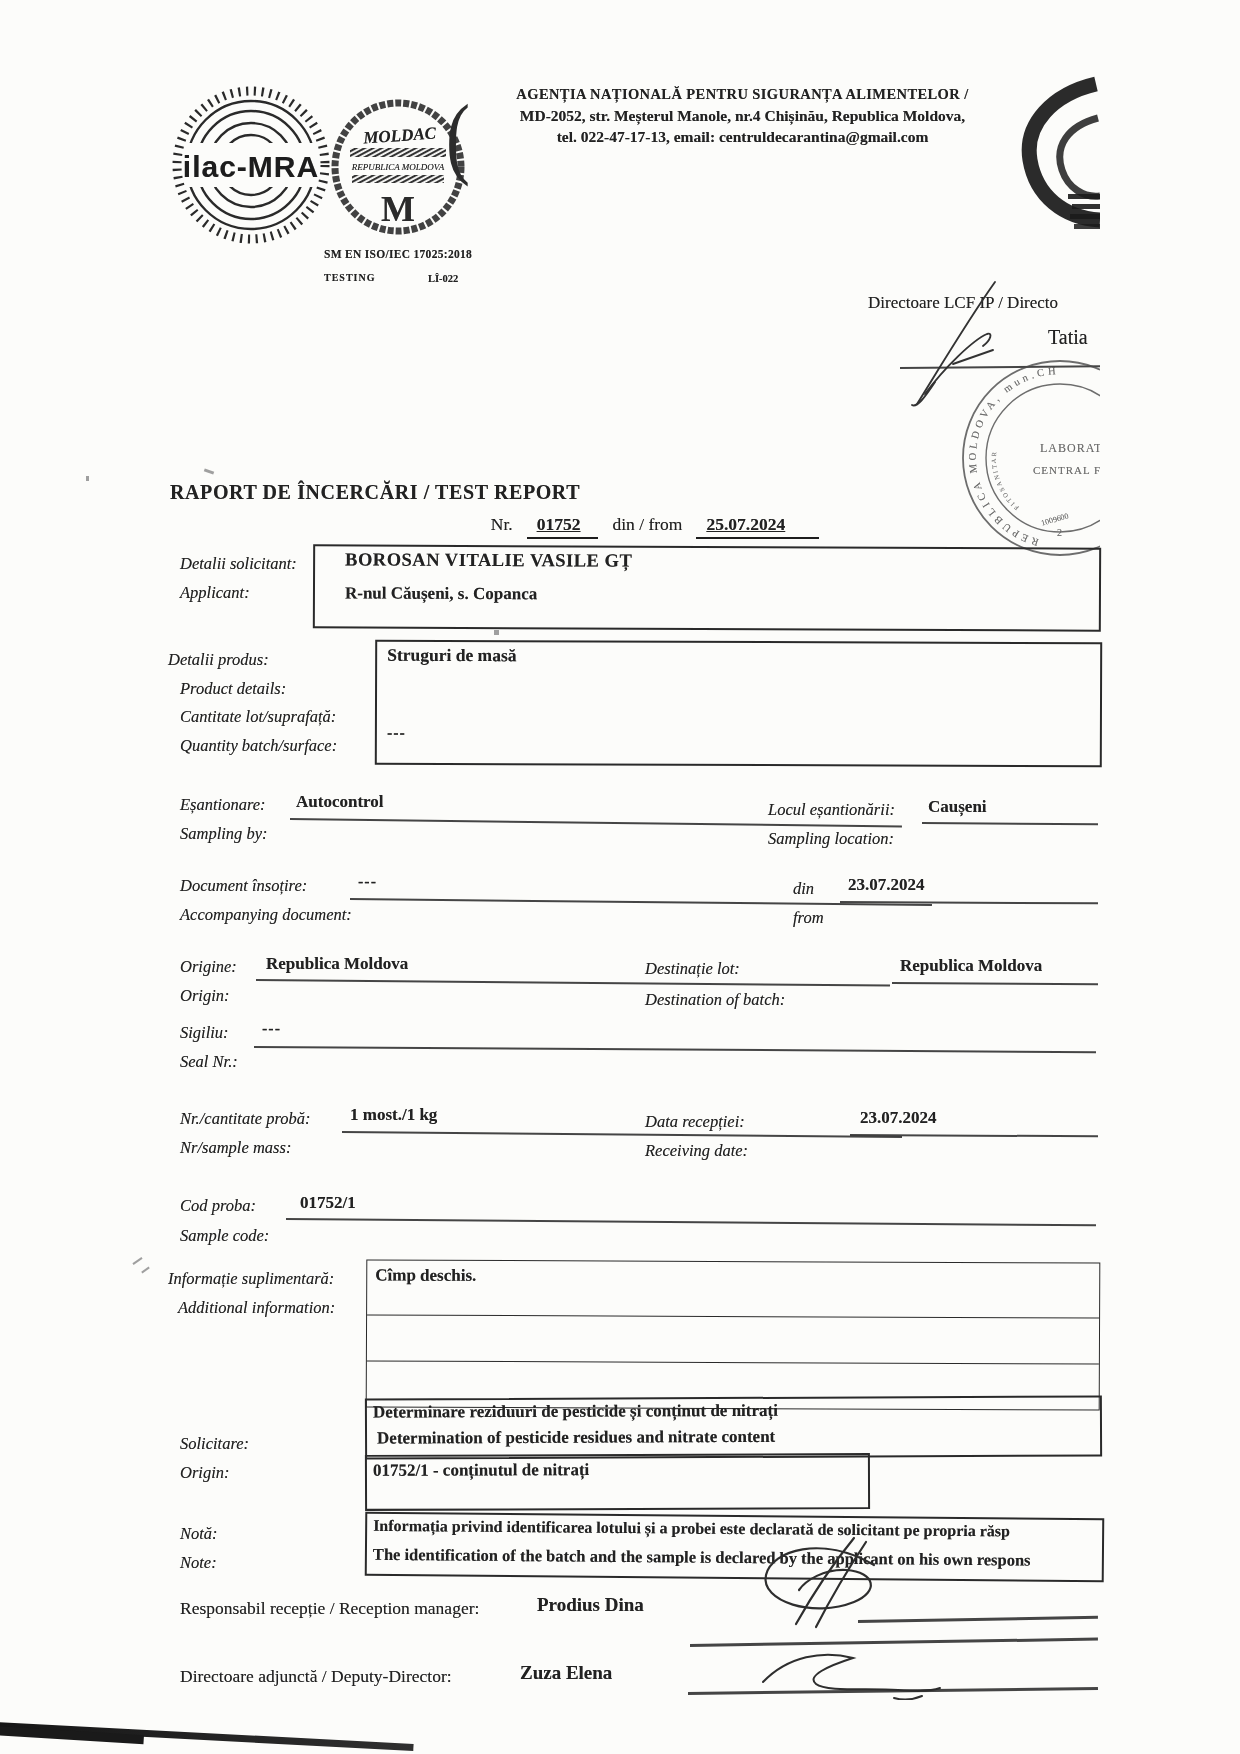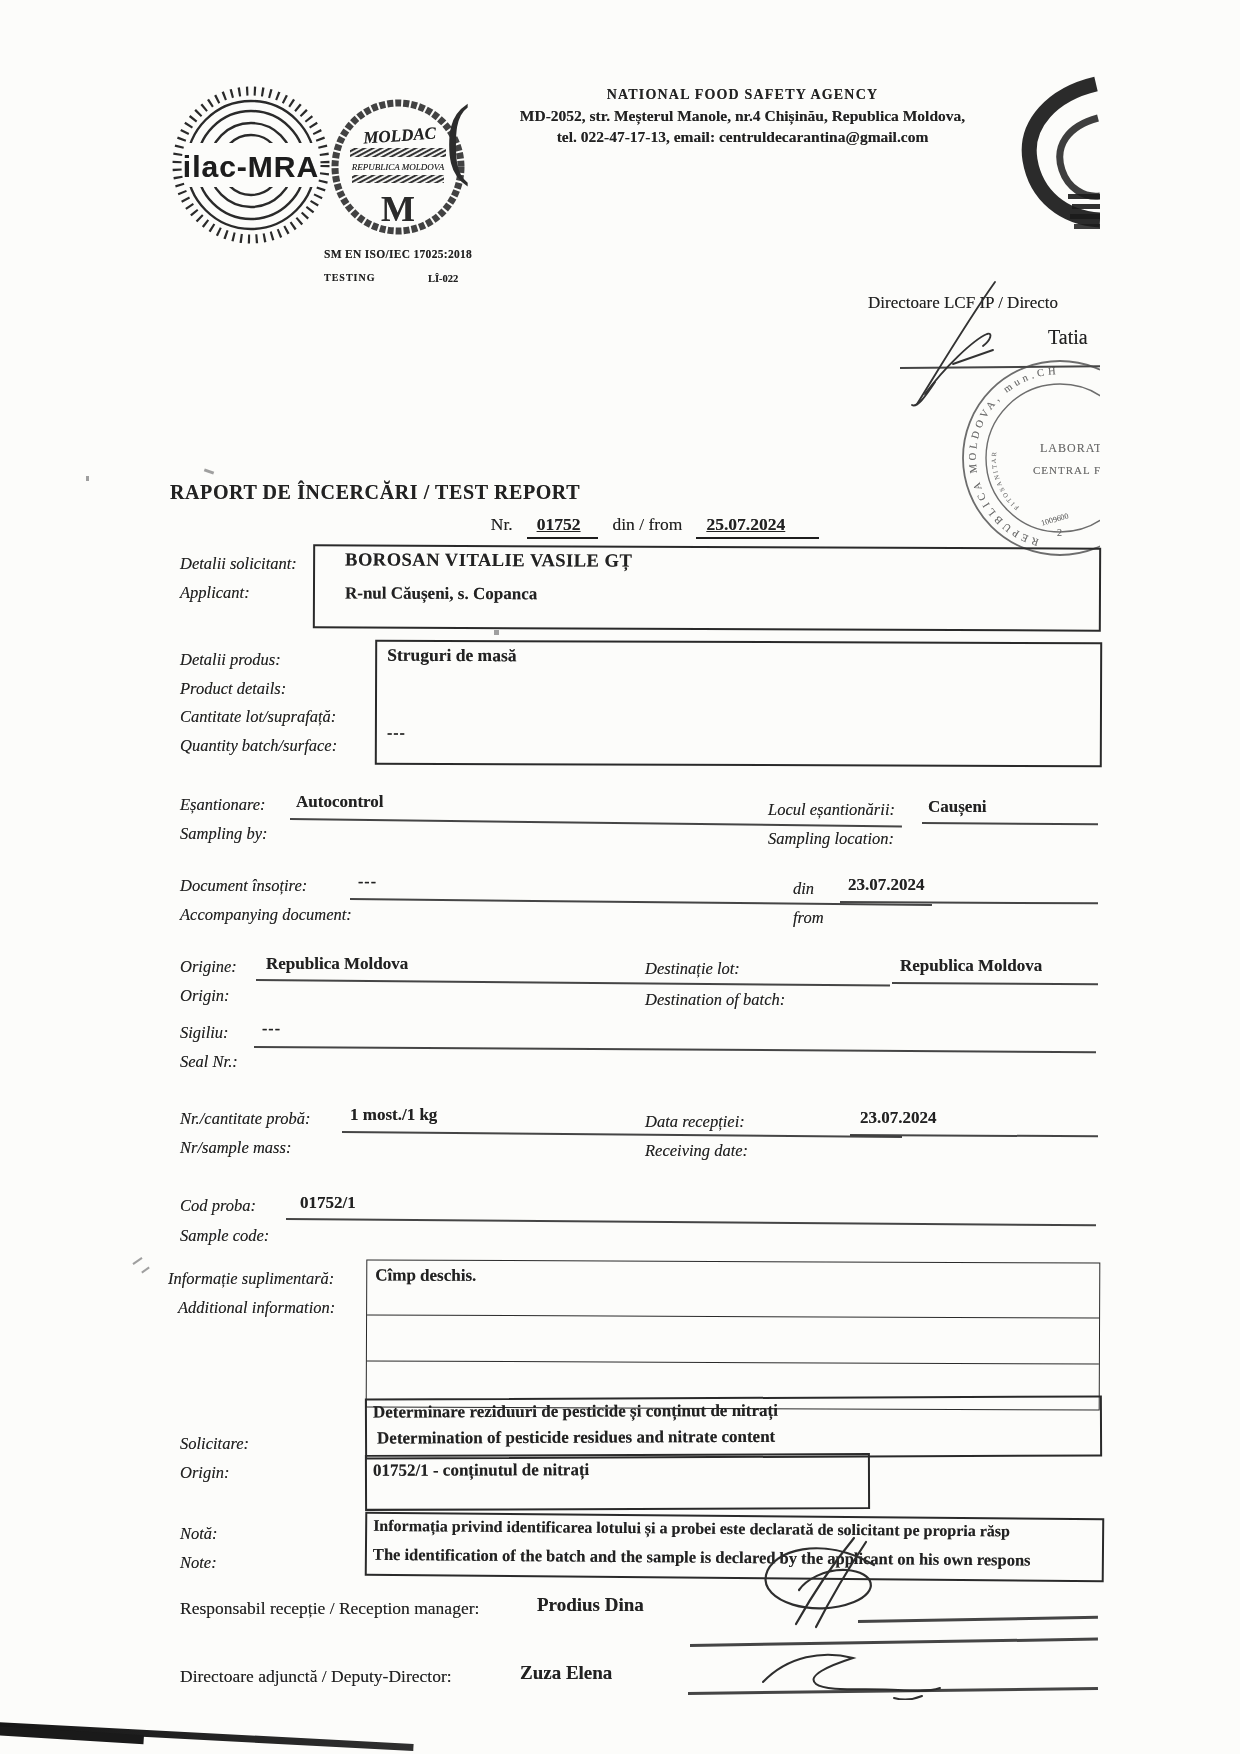--- a/index.html
+++ b/index.html
@@ -63,21 +63,21 @@
     <text x="70" y="127" text-anchor="middle" font-size="36" font-weight="bold" fill="#2b2b2b">M</text>
   </svg>
 
   <div class="abs" style="left:324px;top:248px;font-size:11.5px;font-weight:700;letter-spacing:.3px">SM EN ISO/IEC 17025:2018</div>
   <div class="abs" style="left:324px;top:272px;font-size:10px;font-weight:700;letter-spacing:1px">TESTING</div>
   <div class="abs" style="left:428px;top:273px;font-size:10.5px;font-weight:700">LÎ-022</div>
 
   <div class="abs" style="left:446px;top:96px;font-size:72px;color:#2c2c2c;transform:scaleY(1.25);text-shadow:none">(</div>
 
   <div class="agency">
-    <div class="a2">NATIONAL FOOD SAFETY AGENCY</div>
+    <div class="a1">AGENȚIA NAȚIONALĂ PENTRU SIGURANȚA ALIMENTELOR /</div>
     <div class="a3">MD-2052, str. Meșterul Manole, nr.4 Chișinău, Republica Moldova,</div>
     <div class="a3">tel. 022-47-17-13,  email: centruldecarantina@gmail.com</div>
   </div>
 
   <svg class="abs" style="left:1008px;top:76px" width="92" height="165" viewBox="0 0 92 165">
     <path d="M88,8 C45,18 16,48 22,84 C28,120 56,142 92,144" fill="none" stroke="#191919" stroke-width="15" opacity=".92"></path>
     <path d="M90,42 C60,50 46,70 54,94 C60,112 76,122 92,120" fill="none" stroke="#1c1c1c" stroke-width="7" opacity=".85"></path>
     <rect x="60" y="118" width="32" height="5" fill="#1b1b1b" opacity=".9"></rect>
     <rect x="64" y="128" width="28" height="5" fill="#1b1b1b" opacity=".9"></rect>
     <rect x="62" y="138" width="30" height="5" fill="#1b1b1b" opacity=".9"></rect>
@@ -127,21 +127,21 @@
     <span class="u-val" style="padding-right:34px">25.07.2024</span>
   </div>
 
   <div class="abs lbl" style="left:180px;top:554px">Detalii solicitant:</div>
   <div class="abs lbl" style="left:180px;top:583px">Applicant:</div>
   <div class="box" style="left:313px;top:546px;width:784px;height:80px;transform:rotate(0.25deg)">
     <div class="abs" style="left:30px;top:3px;font-size:18.5px;font-weight:700;letter-spacing:.5px">BOROSAN VITALIE VASILE GȚ</div>
     <div class="abs" style="left:30px;top:37px;font-size:17px;font-weight:700">R-nul Căușeni, s. Copanca</div>
   </div>
 
-  <div class="abs lbl" style="left:180px;top:650px">Detalii produs:</div>
+  <div class="abs lbl" style="left:168px;top:650px">Detalii produs:</div>
   <div class="abs lbl" style="left:180px;top:679px">Product details:</div>
   <div class="abs lbl" style="left:180px;top:707px">Cantitate lot/suprafață:</div>
   <div class="abs lbl" style="left:180px;top:736px">Quantity batch/surface:</div>
   <div class="box" style="left:375px;top:641px;width:723px;height:121px;transform:rotate(0.2deg)">
     <div class="abs" style="left:10px;top:3px;font-size:17.5px;font-weight:700">Struguri de masă</div>
     <div class="abs mono-dash" style="left:10px;top:82px">---</div>
   </div>
 
   <div class="abs lbl" style="left:180px;top:795px">Eșantionare:</div>
   <div class="abs val" style="left:296px;top:792px">Autocontrol</div>

